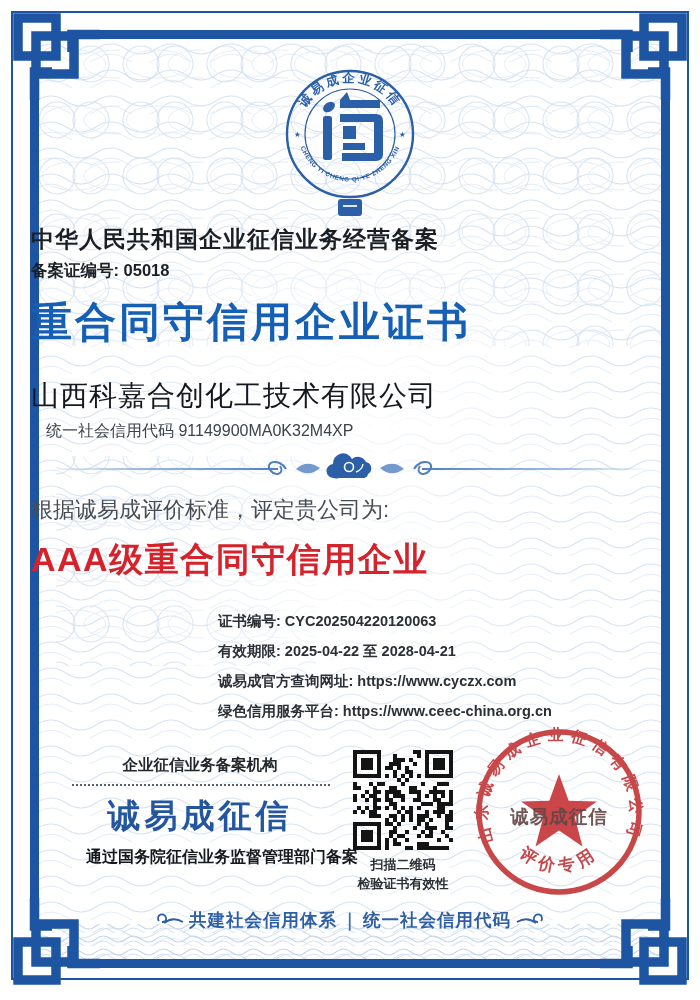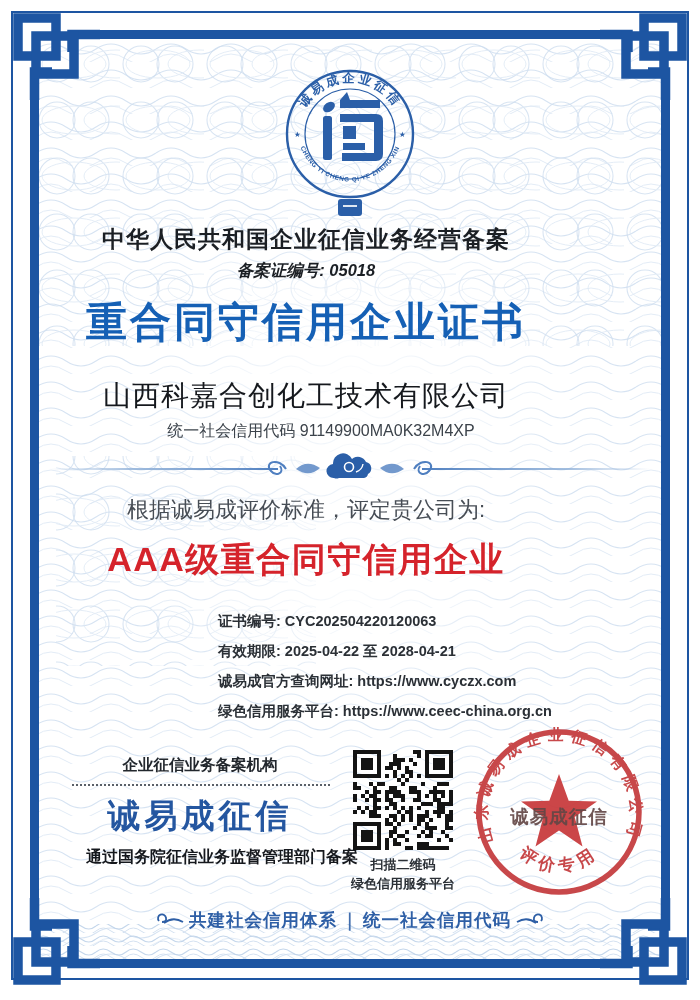--- a/index.html
+++ b/index.html
@@ -30,23 +30,23 @@
   .bar-bottom{left:72px;right:72px;bottom:32px;height:9px;}
   .bar-left{left:30px;width:9px;top:72px;bottom:98px;}
   .bar-right{right:30px;width:9px;top:72px;bottom:98px;}
   .corner{position:absolute;width:100px;height:100px;}
   .corner-tl{left:0;top:0;}
   .corner-tr{left:600px;top:0;transform:scaleX(-1);}
   .corner-bl{left:0;top:898px;transform:scaleY(-1);}
   .corner-br{left:600px;top:898px;transform:scale(-1,-1);}
 
   
-  .centered{position:absolute;left:0;width:612px;text-align:center;}
+  .centered{position:absolute;left:0;width:612px;padding-left:31px;}
   .record-title{top:224px;font-size:23px;font-weight:bold;color:#1b1f24;letter-spacing:1px;}
-  .record-no{top:260px;font-size:16.5px;font-weight:bold;color:#1b1f24;font-style:italic;}
+  .record-no{top:260px;font-size:16.5px;font-weight:bold;color:#1b1f24;}
   .cert-title{top:295px;font-size:41px;font-weight:800;color:#1560b5;letter-spacing:3px;}
   .company{top:377px;font-size:28px;font-weight:normal;color:#15181d;letter-spacing:1px;}
   .credit-code{top:421px;font-size:16px;font-weight:500;color:#3c434b;margin-left:15px;}
   .intro{top:495px;font-size:22px;color:#474d55;}
   .award{top:537px;font-size:34px;font-weight:700;color:#d5232b;letter-spacing:1.5px;}
 
   .divider{position:absolute;left:50px;top:452px;}
 
   .details{position:absolute;left:218px;top:612px;}
   .detail-line{font-size:14.5px;font-weight:600;color:#2b3036;line-height:18px;margin-bottom:12px;white-space:nowrap;}
@@ -504,21 +504,21 @@
       <rect x="70" y="98" width="4" height="4" fill="#141414"></rect>
       <rect x="74" y="98" width="4" height="4" fill="#141414"></rect>
       <rect x="78" y="98" width="4" height="4" fill="#141414"></rect>
       <rect x="82" y="98" width="4" height="4" fill="#141414"></rect>
       <rect x="86" y="98" width="4" height="4" fill="#141414"></rect>
       <rect x="90" y="98" width="4" height="4" fill="#141414"></rect>
       <rect x="94" y="98" width="4" height="4" fill="#141414"></rect>
     </svg>
   <div class="qr-caption">
     <div>扫描二维码</div>
-    <div>绿色信用服务平台</div>
+    <div>检验证书有效性</div>
   </div>
 
   <svg class="seal" width="180" height="180" viewBox="0 0 180 180">
     <defs>
       <path id="seal-arc-top" d="M23.2 117 A72 72 0 1 1 156.8 117" fill="none"></path>
       <path id="seal-arc-bottom" d="M47 130 A58 58 0 0 0 133 130" fill="none"></path>
     </defs>
     <circle cx="90" cy="90" r="80" fill="none" stroke="#c43b3d" stroke-width="5.5"></circle>
     <text font-size="15.5" font-weight="bold" fill="#c43b3d" letter-spacing="6.5">
       <textPath href="#seal-arc-top" startOffset="50%" text-anchor="middle">山东诚易成企业征信有限公司</textPath>

